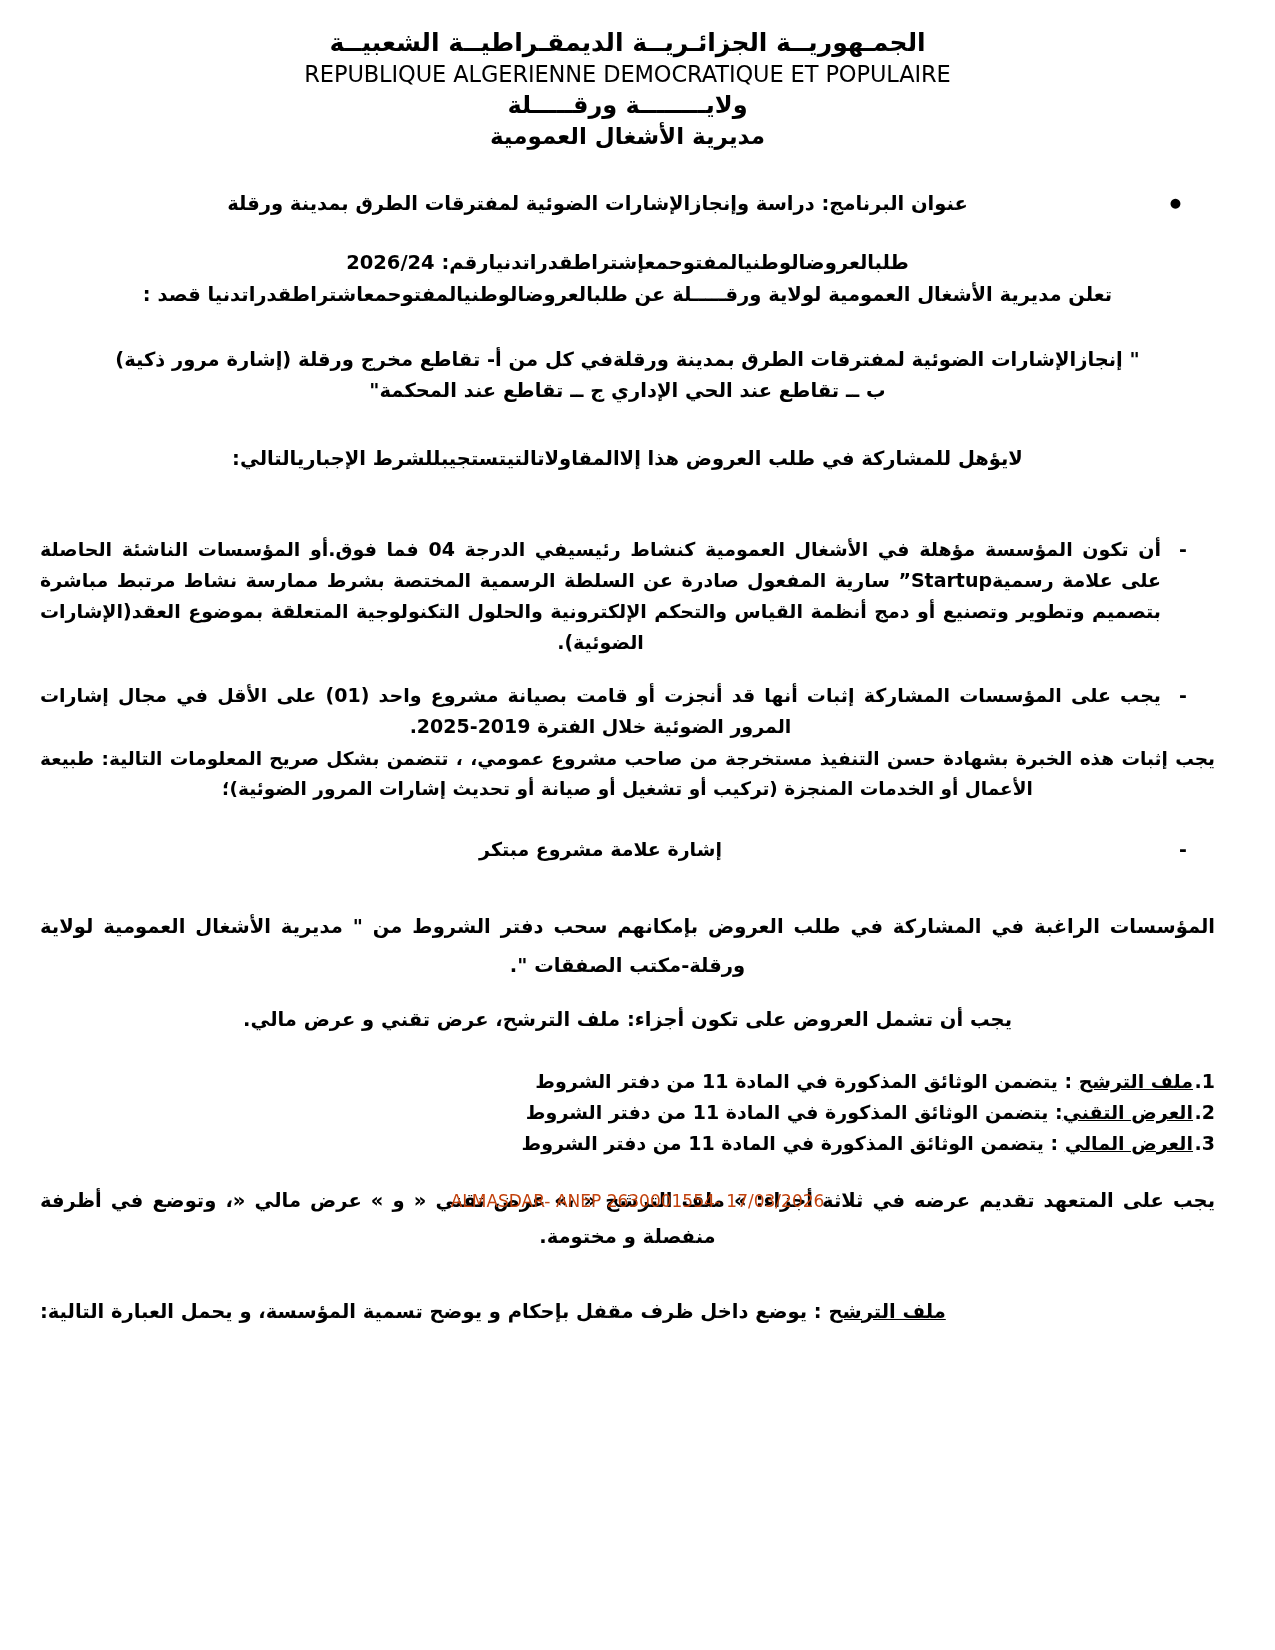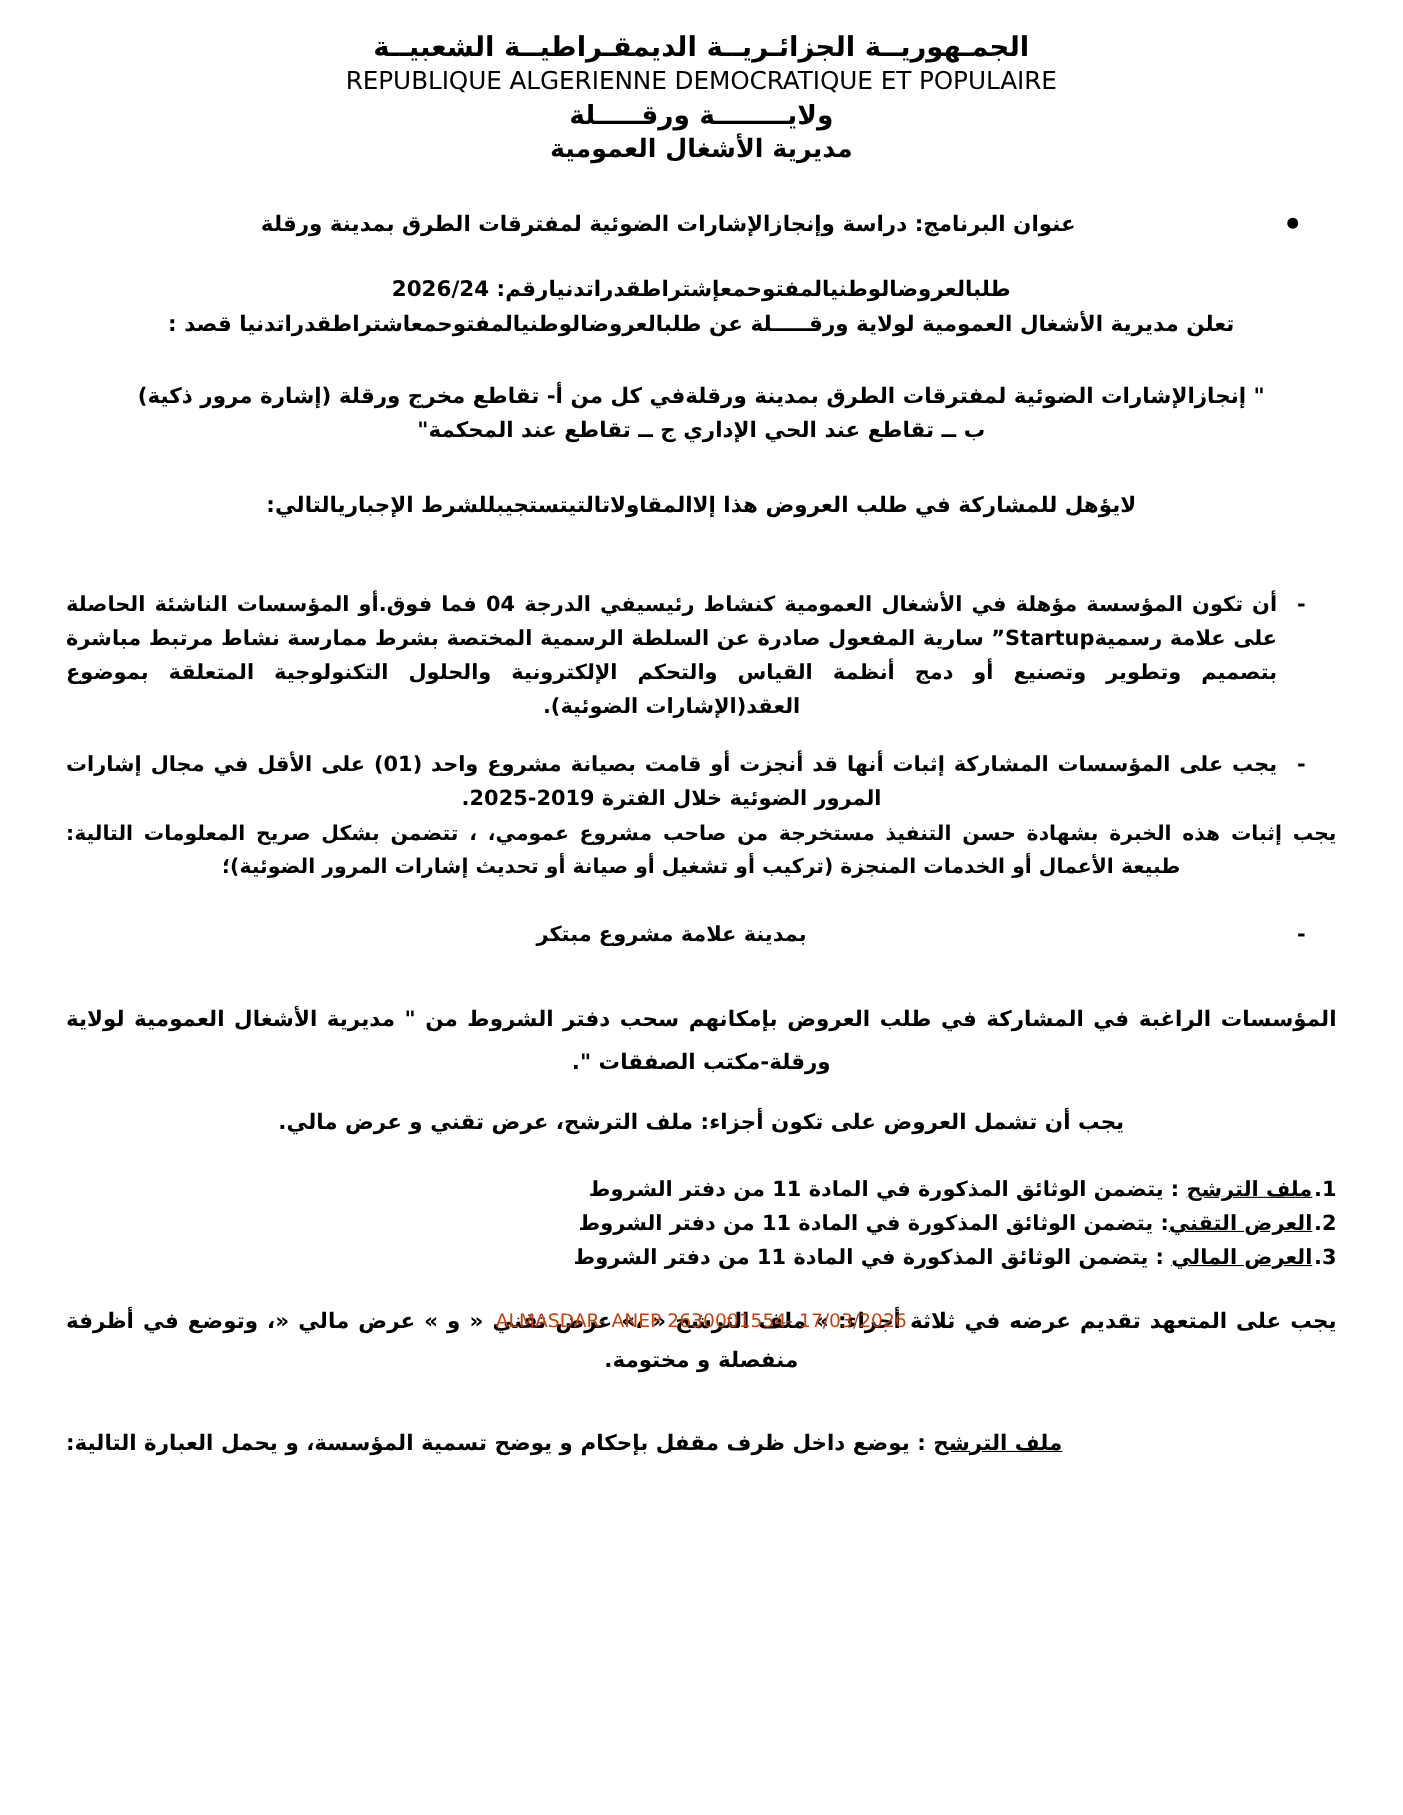--- a/index.html
+++ b/index.html
@@ -13,21 +13,21 @@
     height: 1650px;
     font-family: "DejaVu Sans", "Liberation Sans", sans-serif;
     color: #000000;
     position: relative;
     overflow: hidden;
   }
   .page {
     width: 1275px;
     height: 1253px;
     box-sizing: border-box;
-    padding: 26px 60px 0 60px;
+    padding: 26px 60px 0 40px;
     position: relative;
     display: block;
   }
 
   
   .header {
     text-align: center;
     direction: rtl;
   }
   .hdr-ar-1 {
@@ -270,21 +270,21 @@
 
   <ul class="dash-list">
     <li class="item-1">
       <span>أن تكون المؤسسة مؤهلة في الأشغال العمومية كنشاط رئيسيفي الدرجة 04 فما فوق.أو المؤسسات الناشئة الحاصلة على علامة رسميةStartup”  سارية المفعول صادرة عن السلطة الرسمية المختصة بشرط ممارسة نشاط مرتبط مباشرة بتصميم وتطوير وتصنيع أو دمج أنظمة القياس والتحكم الإلكترونية والحلول التكنولوجية المتعلقة بموضوع العقد(الإشارات الضوئية).</span>
     </li>
     <li class="item-2">
       <span>يجب على المؤسسات المشاركة  إثبات أنها قد أنجزت أو قامت بصيانة مشروع واحد (01) على الأقل في مجال إشارات المرور الضوئية خلال الفترة 2019-2025.</span>
       <span class="cont">يجب إثبات هذه الخبرة بشهادة حسن التنفيذ مستخرجة من صاحب مشروع عمومي، ، تتضمن بشكل صريح المعلومات التالية: طبيعة الأعمال أو الخدمات المنجزة (تركيب أو تشغيل أو صيانة أو تحديث إشارات المرور الضوئية)؛</span>
     </li>
     <li class="item-3">
-      <span>بمدينة علامة مشروع مبتكر</span>
+      <span>إشارة علامة مشروع مبتكر</span>
     </li>
   </ul>
 
   <div class="withdraw">المؤسسات الراغبة في المشاركة في طلب العروض بإمكانهم سحب دفتر الشروط من " مديرية الأشغال العمومية لولاية ورقلة-مكتب الصفقات ".</div>
 
   <div class="must-include">يجب أن تشمل العروض على تكون أجزاء: ملف الترشح، عرض تقني و عرض مالي.</div>
 
   <ol class="num-list">
     <li>
       <span class="num">1.</span><span class="u">ملف الترشح</span><span> : يتضمن الوثائق المذكورة في المادة 11 من دفتر الشروط</span>

